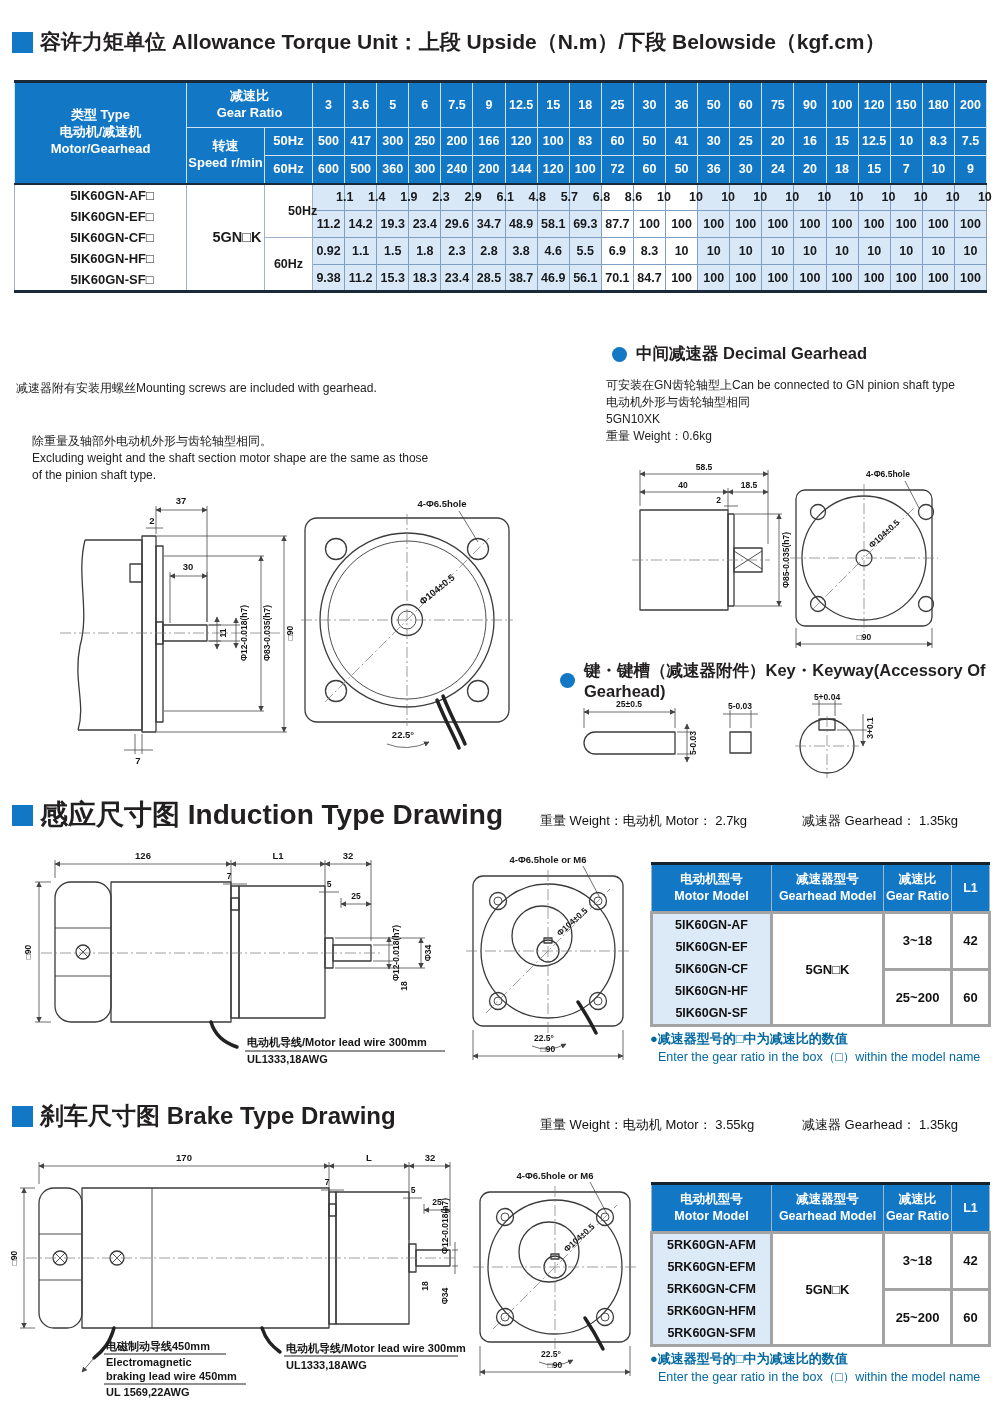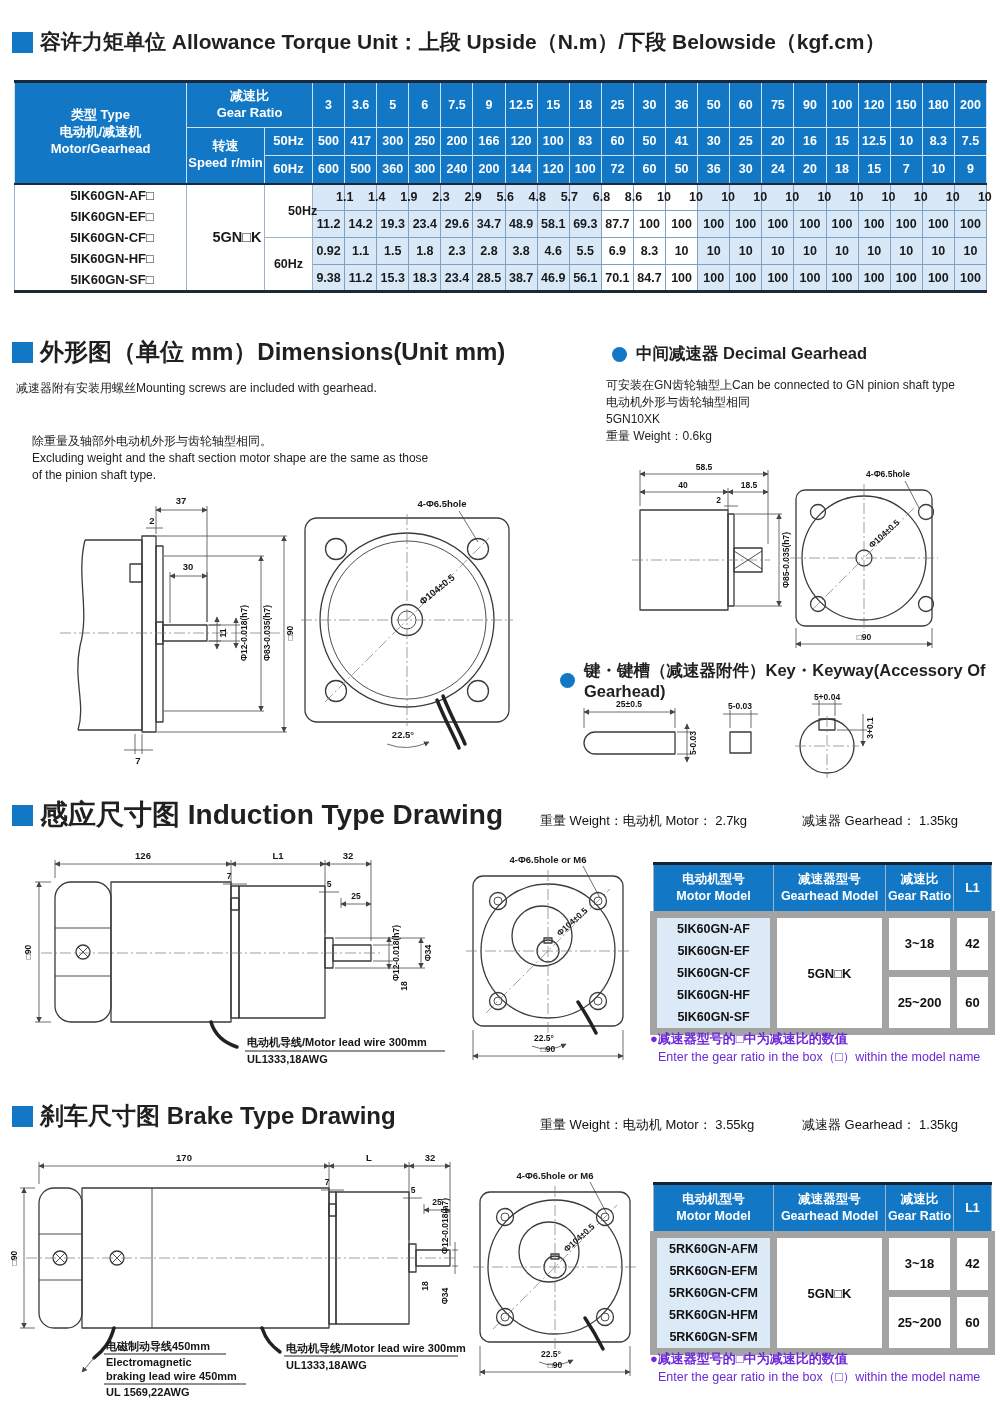--- a/index.html
+++ b/index.html
@@ -35,25 +35,25 @@
                   white-space:pre-line;line-height:21px;}
   .torque .ghd{background:#fff;border:1px solid #9fb3c8;font-weight:bold;font-size:14.5px;}
   .torque .hzb{background:#fff;border:1px solid #9fb3c8;font-weight:bold;font-size:12.5px;}
   .torque tr.bd1 td{border-top:2px solid #1b2a3a;padding-left:23px;}
 
   
   .sub{position:absolute;width:338px;border-collapse:collapse;table-layout:fixed;
        border-top:3px solid #15232f;border-bottom:3px solid #15232f;}
   .sub th{background:#1278c6;color:#fff;font-weight:bold;font-size:12.5px;white-space:pre-line;
           height:46px;border:1px solid #9db4c9;line-height:1.35;padding:0;text-align:center;}
-  .sub td{border:7px solid #a3a3a3;text-align:center;vertical-align:middle;font-weight:bold;
+  .sub td{border:3px solid #a3a3a3;text-align:center;vertical-align:middle;font-weight:bold;
           font-size:13px;padding:0;color:#111;background:#fff;}
   .sub td.m2{background:#dce9f7;white-space:pre-line;line-height:22px;font-size:12.5px;}
   .sub tr.sr{height:55px;}
-  .tnote{position:absolute;font-size:13px;font-weight:bold;color:#6d28d9;line-height:18px;}
+  .tnote{position:absolute;font-size:13px;font-weight:bold;color:#0369a1;line-height:18px;}
   .tnote .en{display:block;font-weight:normal;font-size:12.5px;padding-left:8px;}
 
   
   .tech{position:absolute;overflow:visible;}
   .tech .ol{fill:none;stroke:#3b3b3b;stroke-width:1.3;stroke-linejoin:round;}
   .tech .ol2{fill:none;stroke:#3b3b3b;stroke-width:0.9;}
   .tech .dim{fill:none;stroke:#4a4a4a;stroke-width:0.8;}
   .tech .cl{fill:none;stroke:#777;stroke-width:0.7;stroke-dasharray:11 3 2 3;}
   .tech .wire{fill:none;stroke:#222;stroke-width:3.5;stroke-linecap:round;}
   .tech .ul{stroke:#222;stroke-width:1;}
@@ -162,21 +162,21 @@
 5IK60GN-CF□
 5IK60GN-HF□
 5IK60GN-SF□</td>
       <td rowspan="4" class="ghd">5GN□K</td>
       <td rowspan="2" class="hzb">50Hz</td>
     <td class="bnum">1.1</td>
           <td class="bnum">1.4</td>
           <td class="bnum">1.9</td>
           <td class="bnum">2.3</td>
           <td class="bnum">2.9</td>
-          <td class="bnum">5.6</td>
+          <td class="bnum">6.1</td>
           <td class="bnum">4.8</td>
           <td class="bnum">5.7</td>
           <td class="bnum">6.8</td>
           <td class="bnum wht">8.6</td>
           <td class="bnum wht">10</td>
           <td class="bnum wht">10</td>
           <td class="bnum">10</td>
           <td class="bnum">10</td>
           <td class="bnum">10</td>
           <td class="bnum">10</td>
@@ -252,24 +252,20 @@
           <td class="bnum">100</td>
           <td class="bnum">100</td>
           <td class="bnum">100</td>
           <td class="bnum">100</td>
           <td class="bnum">100</td>
           <td class="bnum">100</td>
         </tr>
   </tbody>
     </table>
 
-  <div class="sec-title t2">
-    <span class="sq"></span>
-    <span>外形图（单位 mm）Dimensions(Unit mm)</span>
-  </div>
   <div class="small-note" style="left:16px;top:380px;">减速器附有安装用螺丝Mounting screws are included with gearhead.</div>
 
   <div class="body-text" style="left:32px;top:433px;">除重量及轴部外电动机外形与齿轮轴型相同。
 Excluding weight and the shaft section motor shape are the same as those
 of the pinion shaft type.</div>
 
   <div class="bullet" style="left:612px;top:343px;">
     <span class="dot"></span>
     <span>中间减速器 Decimal Gearhead</span>
   </div>

